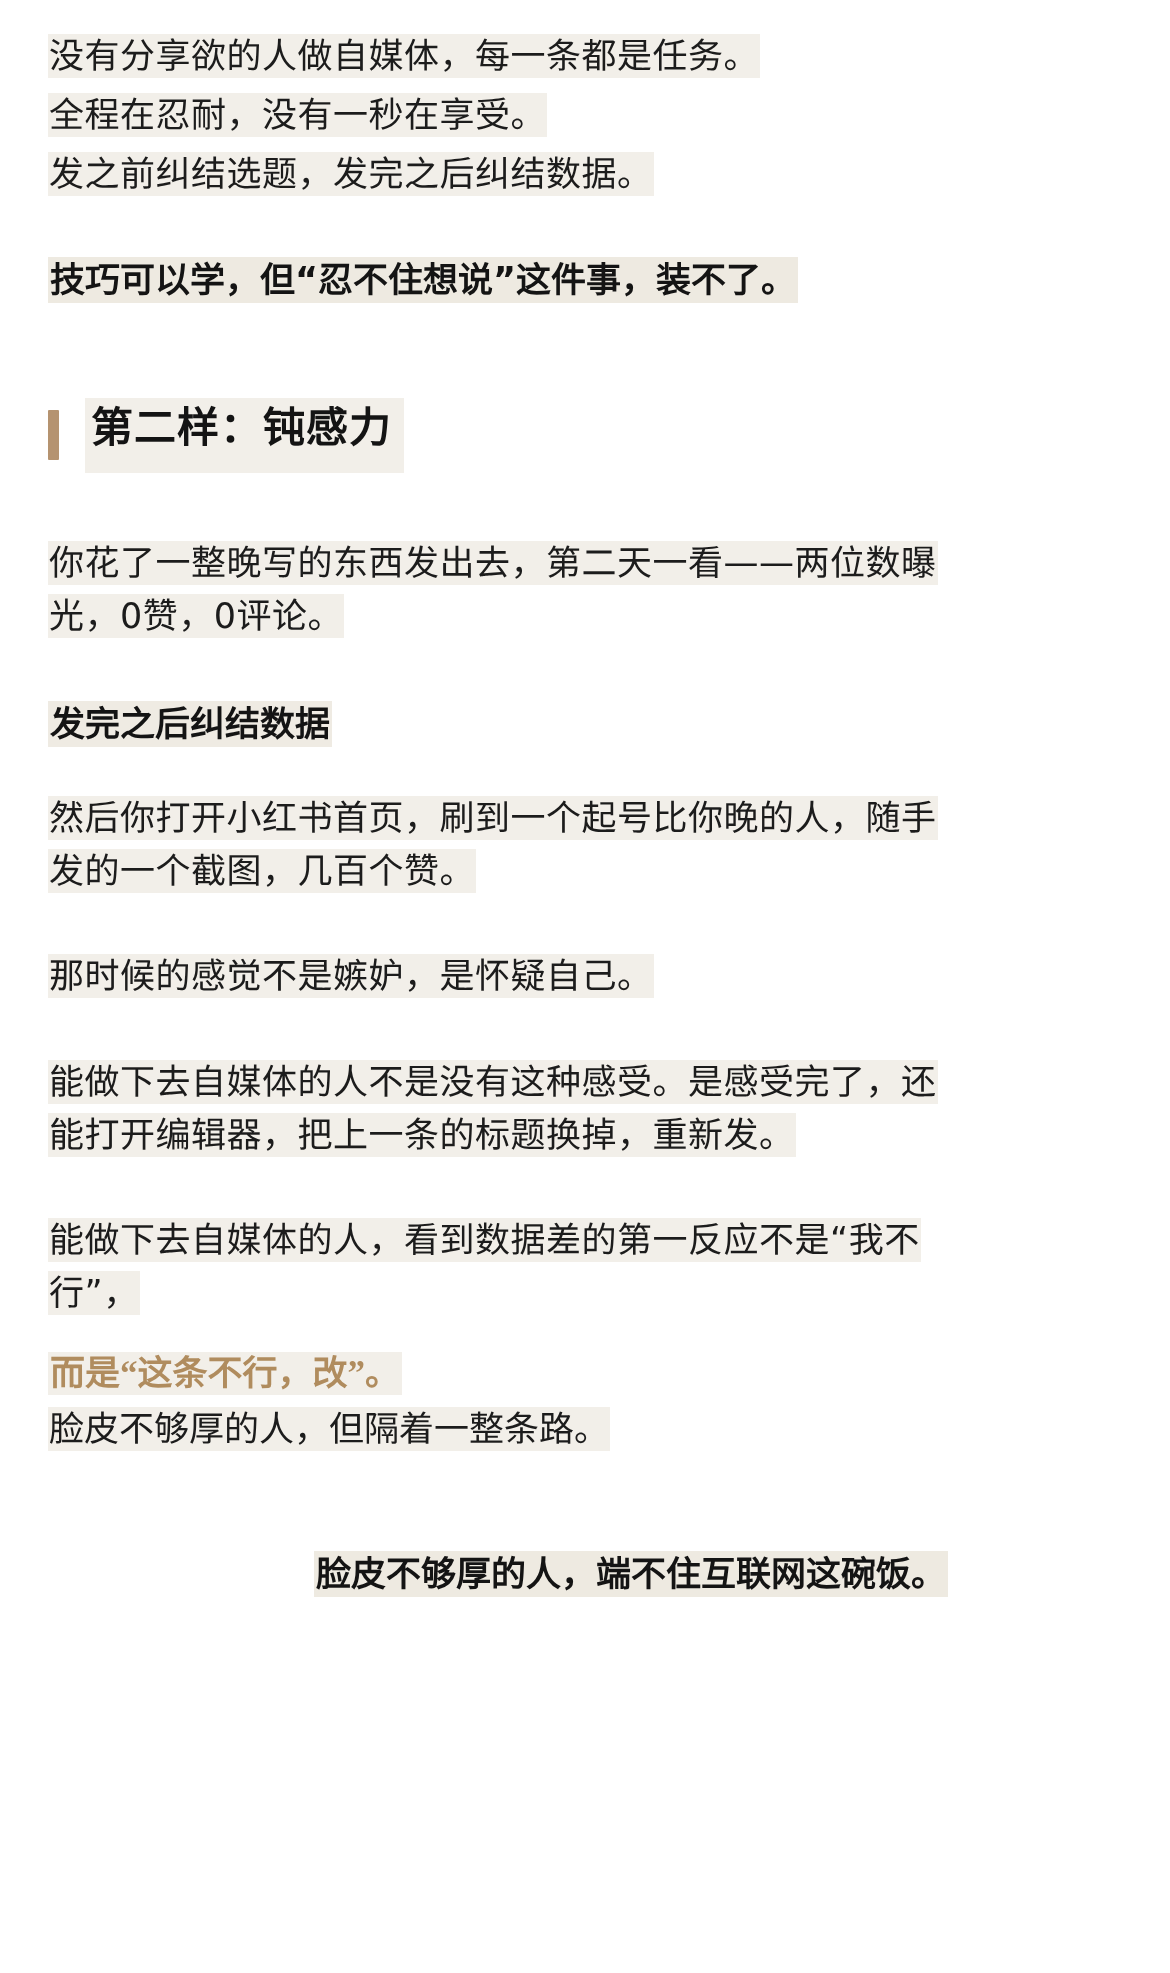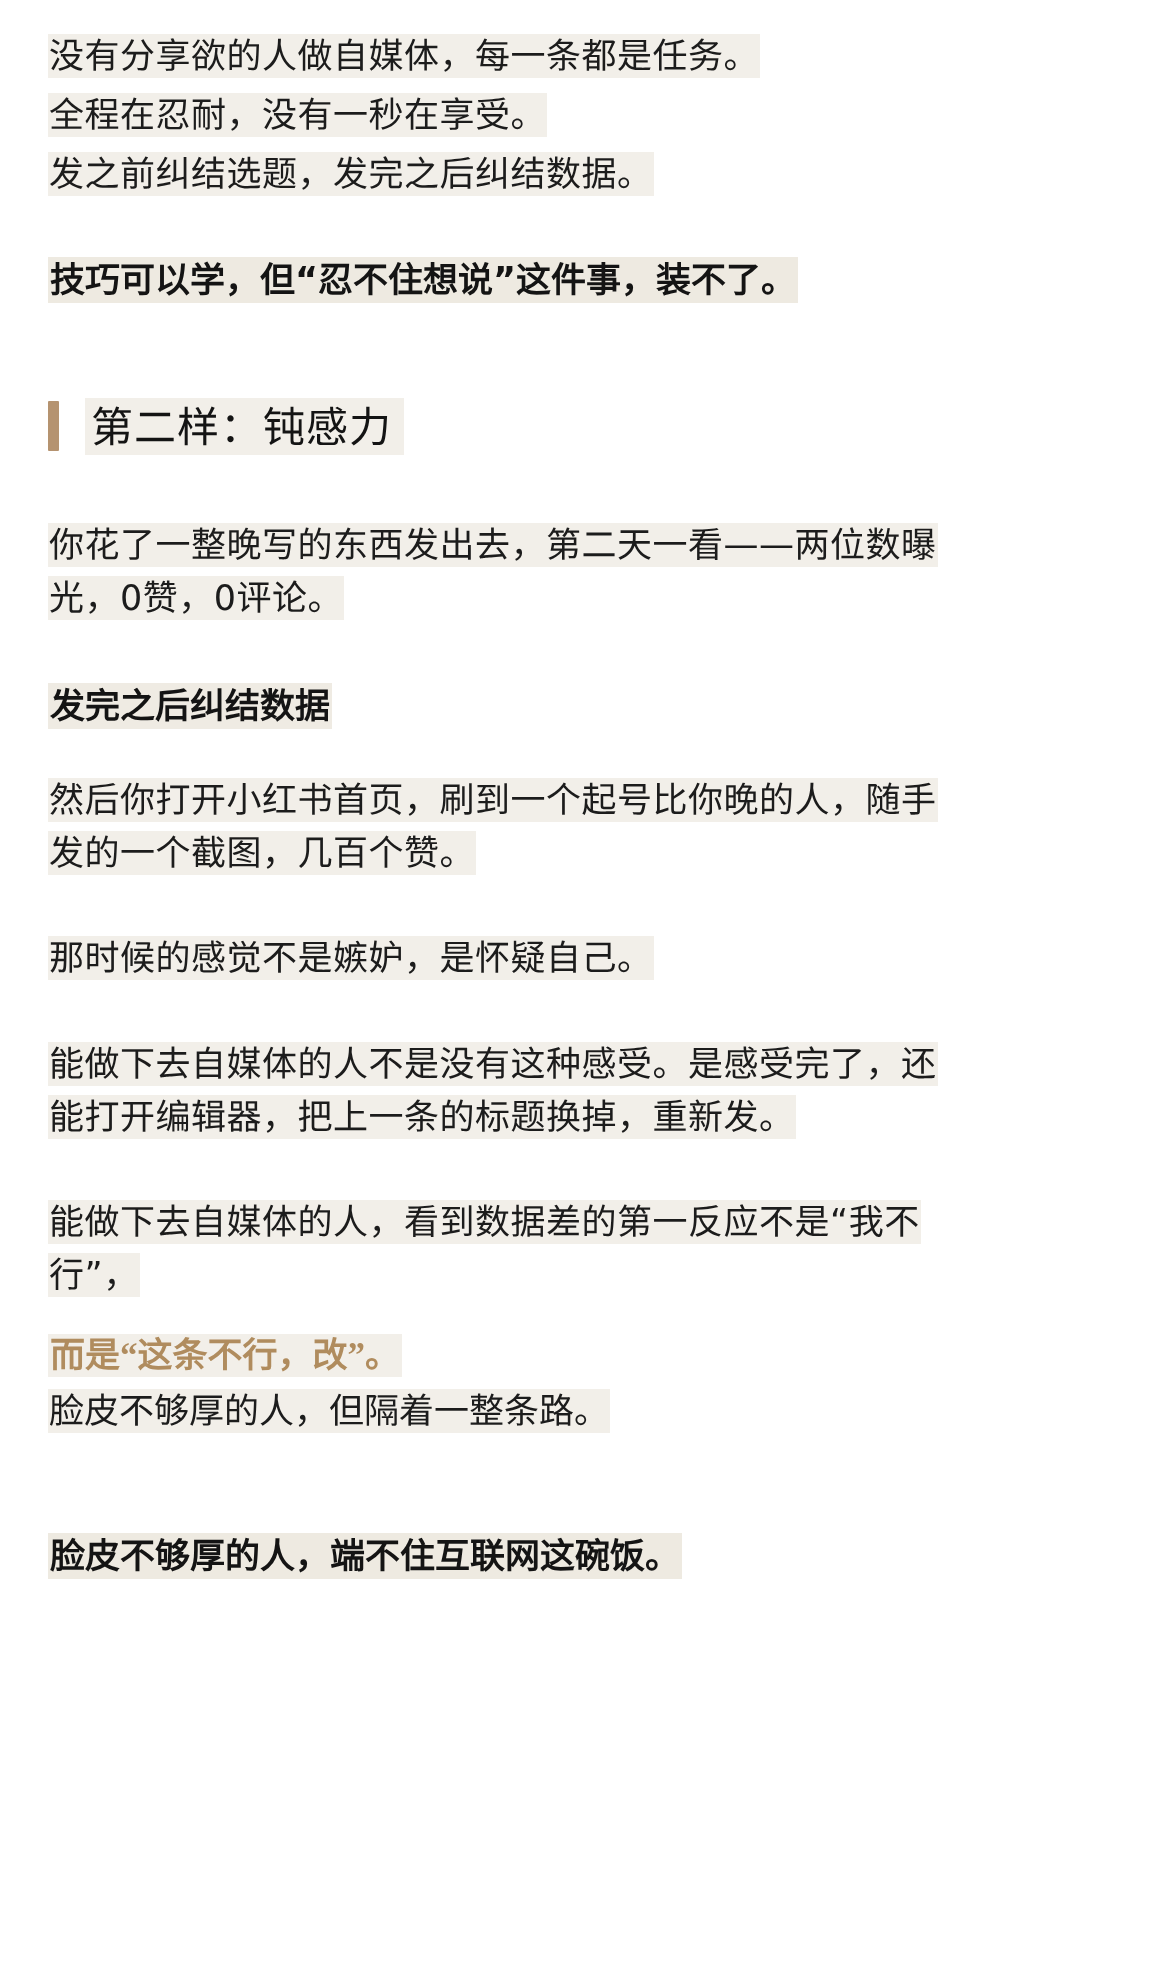--- a/index.html
+++ b/index.html
@@ -63,25 +63,25 @@
   }
   .section-bar {
     width: 11px;
     height: 50px;
     background: #b59370;
     flex: 0 0 auto;
     border-radius: 1px;
   }
   .section-title {
     font-size: 42px;
-    font-weight: normal;
+    font-weight: bold;
     letter-spacing: 1px;
     color: #141414;
     background: #f2efe9;
-    padding: 4px 12px 0 6px;
+    padding: 4px 12px 18px 6px;
     line-height: 1.25;
   }
 
   .sub-head {
     font-size: 35px;
     font-weight: bold;
     color: #141414;
     margin: 0;
   }
   .sub-head .hl {
@@ -110,20 +110,21 @@
   .plain-line .hl {
     background: #f2efe9;
     padding: 2px 1px;
   }
   .closing {
     font-size: 35px;
     font-weight: bold;
     color: #141414;
     line-height: 1.5;
     margin: 0;
+    text-align: right;
   }
   .closing .hl {
     background: #eeeae1;
     padding: 3px 2px;
   }
 </style>
 </head>
 <body>
 
 <div class="page">

